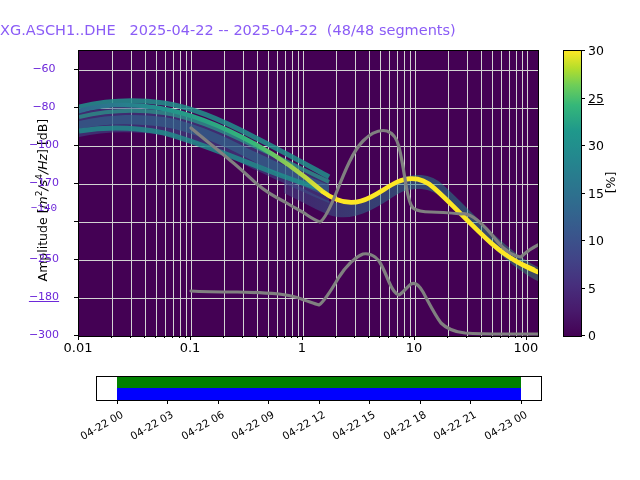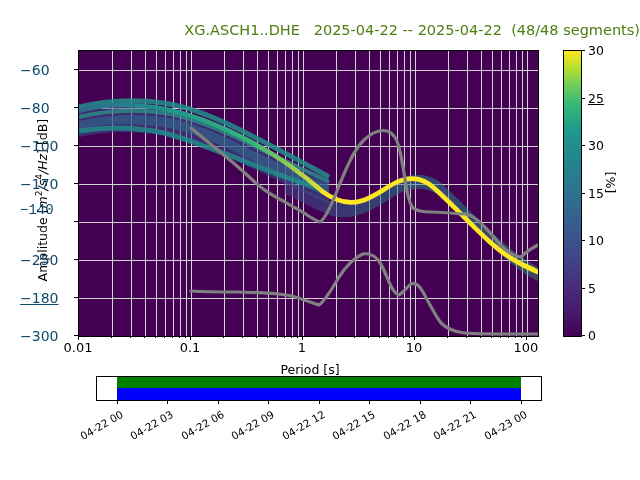--- a/index.html
+++ b/index.html
@@ -21,23 +21,23 @@
     height: 480px;
     background: #ffffff;
   }
 
   
   #plot-title {
     position: absolute;
     left: 0;
     top: 22px;
     width: 640px;
-    text-align: right;
+    text-align: left;
     font-size: 14.5px;
-    color: #4d7c0f;
+    color: #8b5cf6;
     letter-spacing: 0px;
     white-space: pre;
   }
 
   
   #main-axes {
     position: absolute;
     left: 78px;
     top: 50px;
     width: 459px;
@@ -65,23 +65,23 @@
     left: 0;
     height: 1px;
     width: 459px;
     background: #d3d3d3;
   }
 
   
   .ytick-label {
     position: absolute;
     right: 645px; 
-    text-align: left;
-    font-size: 14px;
-    color: #0c4a6e;
+    text-align: center;
+    font-size: 11px;
+    color: #6d28d9;
     white-space: pre;
   }
   .ytick-mark {
     position: absolute;
     left: 74px;
     width: 4px;
     height: 1px;
     background: #000000;
   }
   #ylabel {
@@ -427,21 +427,20 @@
   <div class="xtick-mark" style="left:508px; height:2px;"></div>
   <div class="xtick-mark" style="left:515px; height:2px;"></div>
   <div class="xtick-mark" style="left:521px; height:2px;"></div>
 
   <div class="xtick-label" style="left:48px;  width:60px;">0.01</div>
   <div class="xtick-label" style="left:163px; width:54px;">0.1</div>
   <div class="xtick-label" style="left:282px; width:40px;">1</div>
   <div class="xtick-label" style="left:392px; width:44px;">10</div>
   <div class="xtick-label" style="left:500px; width:52px;">100</div>
 
-  <div id="xlabel">Period [s]</div>
 
   <div id="colorbar-axes"></div>
   <div class="cbtick-mark" style="top:335px;"></div>
   <div class="cbtick-mark" style="top:288px;"></div>
   <div class="cbtick-mark" style="top:240px;"></div>
   <div class="cbtick-mark" style="top:193px;"></div>
   <div class="cbtick-mark" style="top:145px;"></div>
   <div class="cbtick-mark" style="top:98px;"></div>
   <div class="cbtick-mark" style="top:50px;"></div>
 

